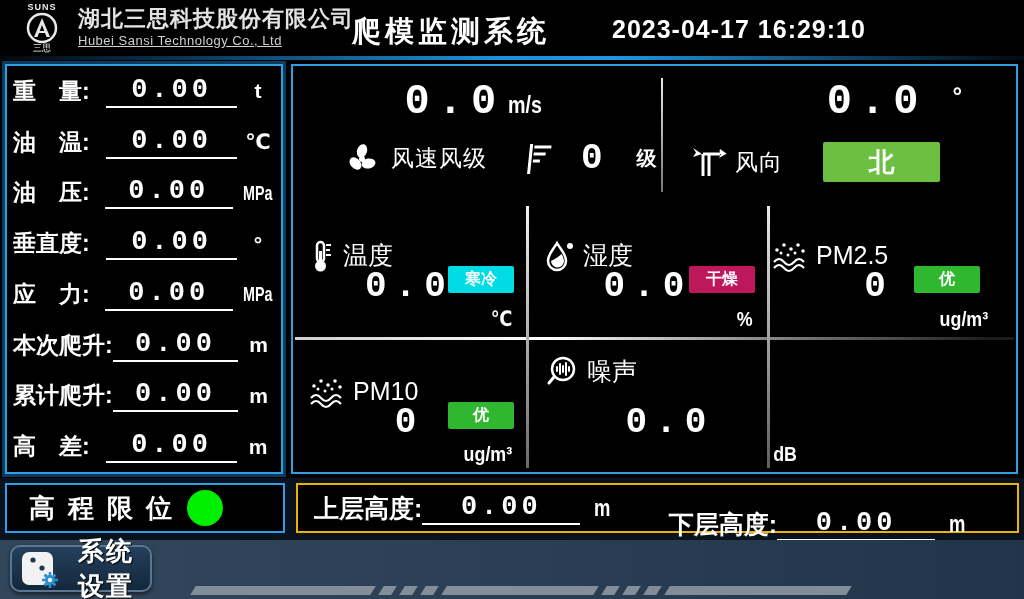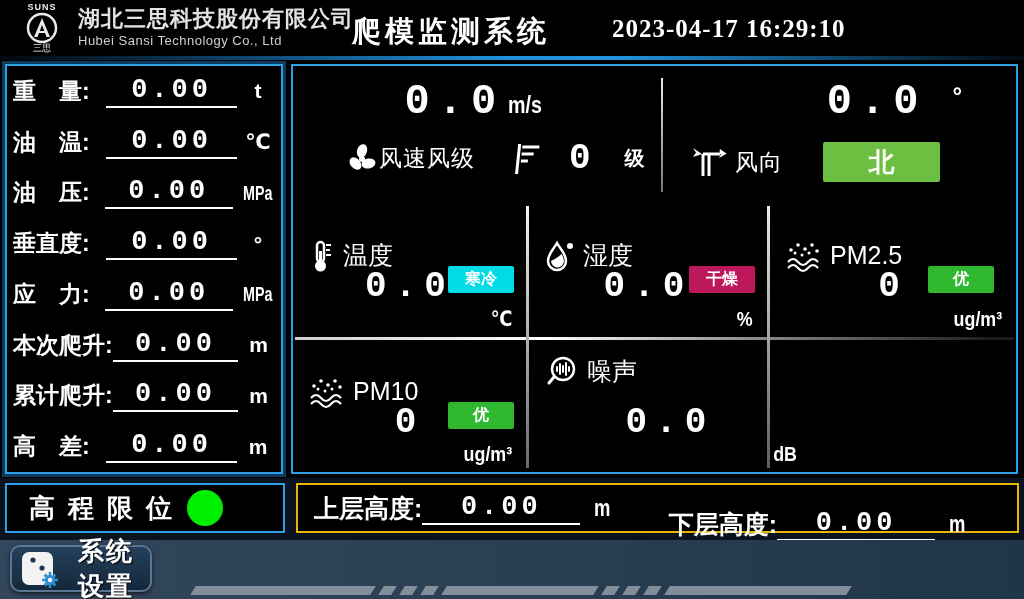--- a/index.html
+++ b/index.html
@@ -7,24 +7,24 @@
           font-family:"Liberation Sans","DejaVu Sans",sans-serif;color:#fff;}
 
   
   .header{position:absolute;left:0;top:0;width:1024px;height:56px;background:#000;}
   .logo{position:absolute;left:8px;top:1px;width:68px;height:54px;text-align:center;color:#e8e8e8;}
   .logo-top{display:block;font-size:9px;font-weight:bold;letter-spacing:1px;line-height:9px;margin-top:2px;}
   .logo-mark{display:block;margin:0 auto;}
   .logo-bottom{display:block;font-size:9px;line-height:9px;}
   .company{position:absolute;left:78px;top:6px;}
   .company-cn{font-size:22px;font-weight:bold;color:#e3e3e3;letter-spacing:1px;line-height:26px;}
-  .company-en{font-size:13px;color:#cfcfcf;letter-spacing:.5px;line-height:17px;}
+  .company-en{font-size:13px;color:#cfcfcf;letter-spacing:.5px;line-height:17px;text-decoration:underline;}
   .page-title{position:absolute;left:352px;top:12px;font-size:29px;font-weight:bold;letter-spacing:4px;}
   .datetime{position:absolute;left:612px;top:15px;font-size:25px;font-weight:bold;letter-spacing:1px;
-            font-family:Liberation Serif, serif;}
+            font-family:Liberation Sans, sans-serif;}
   .header-line{position:absolute;left:0;top:56px;width:1024px;height:4px;
     background:linear-gradient(90deg,#01070e 0%,#0b3c60 20%,#1f8fd8 48%,#2196e0 60%,#0d3a5a 85%,#020a12 100%);}
 
   
   .left-panel{position:absolute;left:5px;top:64px;width:278px;height:410px;
     border:2px solid #2e9fe6;box-shadow:0 0 0 3px #0c3a5e;background:#000;
     display:flex;flex-direction:column;justify-content:space-around;padding:0 6px;box-sizing:border-box;}
   .metric-row{display:flex;align-items:center;height:50px;}
   .metric-label{width:104px;font-size:23px;font-weight:bold;white-space:nowrap;letter-spacing:0;}
   .metric-value{width:146px;text-align:center;font-family:"Liberation Mono","DejaVu Sans Mono",monospace;
@@ -170,21 +170,21 @@
       </div>
       <div class="wind-sub" style="padding-left:52px;">
         <svg class="icon" width="34" height="34" viewBox="0 0 34 34">
           <g fill="#fff">
             <ellipse cx="17" cy="9" rx="5" ry="7" transform="rotate(18 17 9)"></ellipse>
             <ellipse cx="10.5" cy="21.5" rx="5" ry="7" transform="rotate(138 10.5 21.5)"></ellipse>
             <ellipse cx="23.5" cy="21.5" rx="5" ry="7" transform="rotate(258 23.5 21.5)"></ellipse>
             <circle cx="17" cy="17" r="3"></circle>
           </g>
         </svg>
-        <span class="wind-label" style="margin-left:0;">风速风级</span>
+        <span class="wind-label" style="margin-left:12px;">风速风级</span>
         <svg class="icon" style="margin-left:38px;" width="30" height="36" viewBox="0 0 30 36">
           <g stroke="#fff" stroke-width="3" transform="skewX(-6)" fill="none">
             <path d="M7 3 L7 33"></path>
             <path d="M10 6 L27 6"></path>
             <path d="M10 13 L22 13"></path>
             <path d="M10 20 L17 20"></path>
           </g>
         </svg>
         <span class="level-val" style="margin-left:26px;">0</span>
         <span class="level-unit" style="margin-left:34px;">级</span>
@@ -240,21 +240,21 @@
           <path d="M6 22 a6.5 6.5 0 0 0 13 0 c0-2-1-4.5-2.5-7 C12 19 8 21 6 22 Z" fill="#fff"></path>
           <circle cx="25" cy="7" r="3" fill="#fff"></circle>
         </svg>
         <span class="cell-label">湿度</span>
         <span class="badge" style="background-color: #be185d;">干燥</span>
       </div>
       <div class="cell-val">0.0</div>
       <div class="cell-unit">%</div>
     </div>
 
-    <div class="env-cell" style="left:477px;top:138px;width:246px;height:133px;">
+    <div class="env-cell" style="left:463px;top:138px;width:246px;height:133px;">
       <div class="cell-head">
         <svg class="icon" width="36" height="32" viewBox="0 0 36 32">
           <g fill="#fff">
             <circle cx="5" cy="10" r="1.8"></circle>
               <circle cx="12" cy="5" r="1.8"></circle>
               <circle cx="19" cy="9" r="1.8"></circle>
             <circle cx="26" cy="5" r="1.8"></circle>
               <circle cx="31" cy="11" r="1.8"></circle>
               <circle cx="9" cy="13" r="1.5"></circle>
             <circle cx="23" cy="13" r="1.5"></circle>

